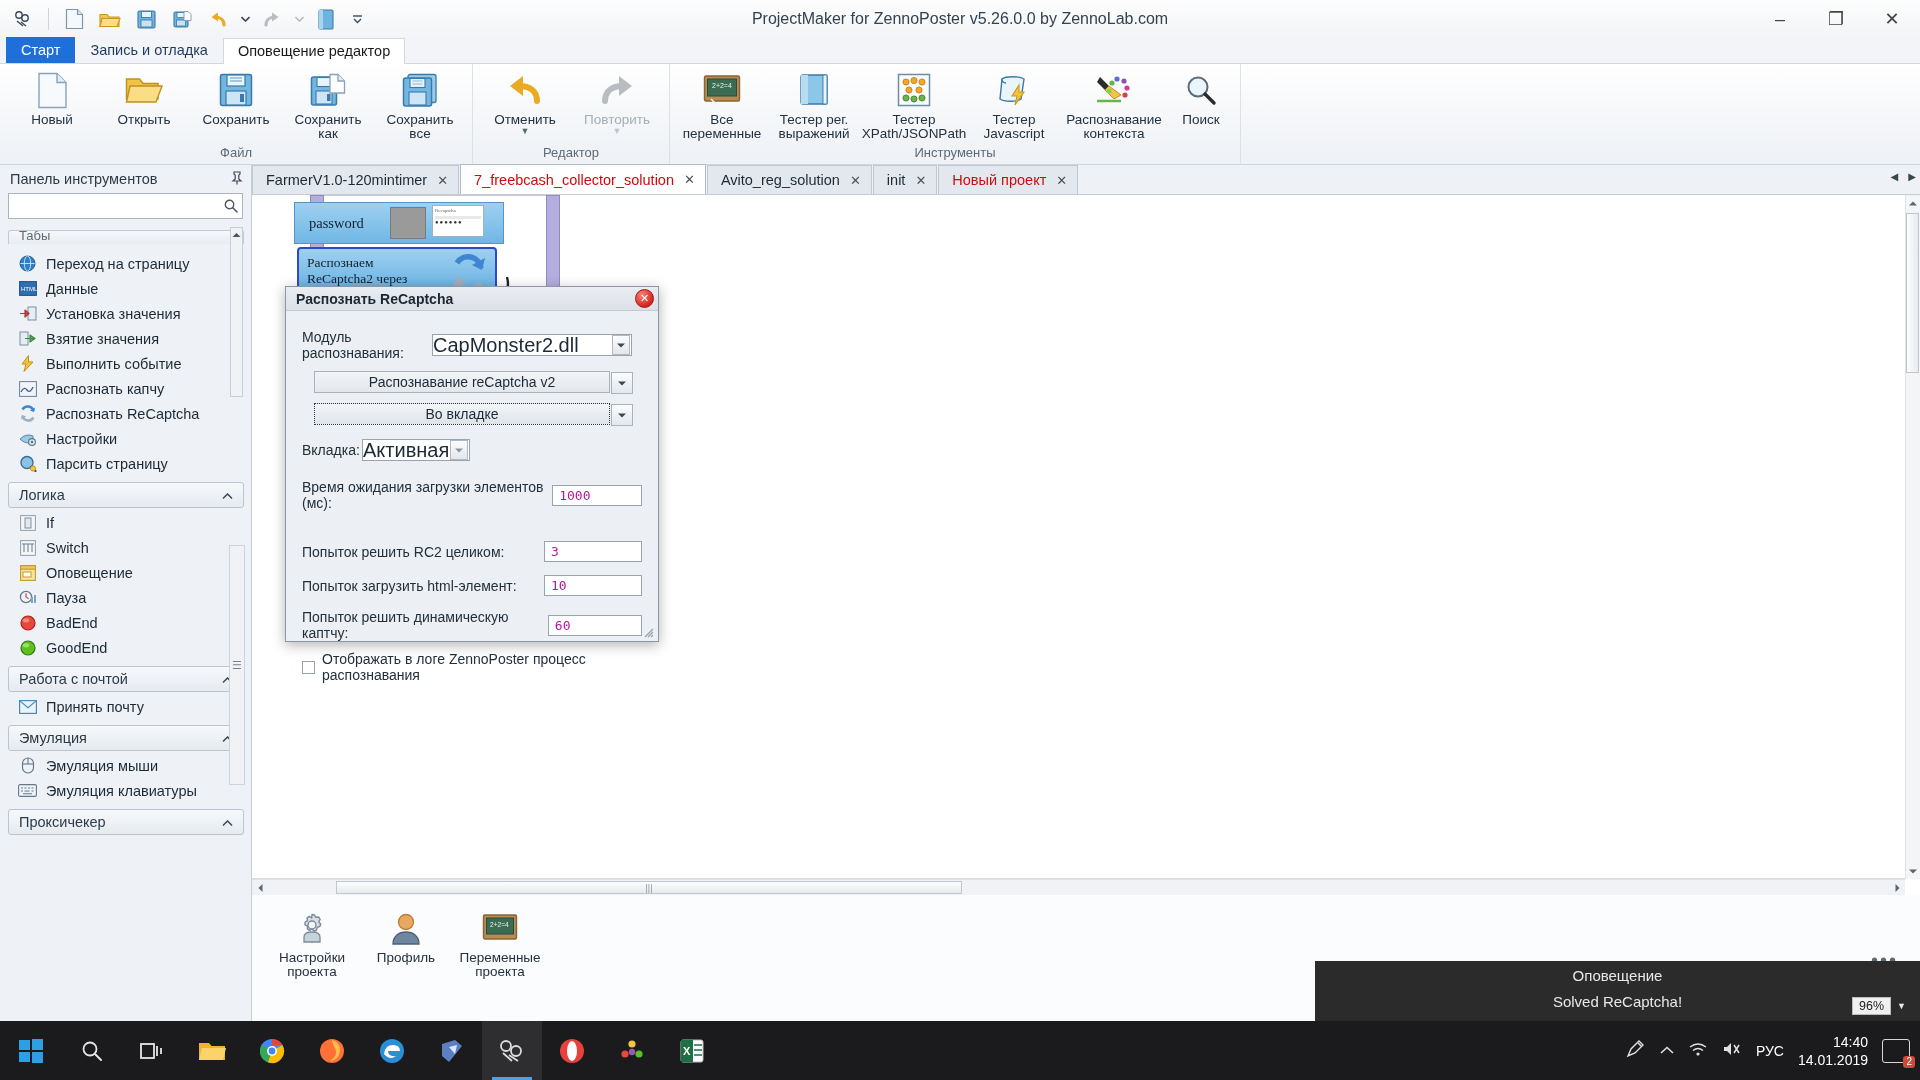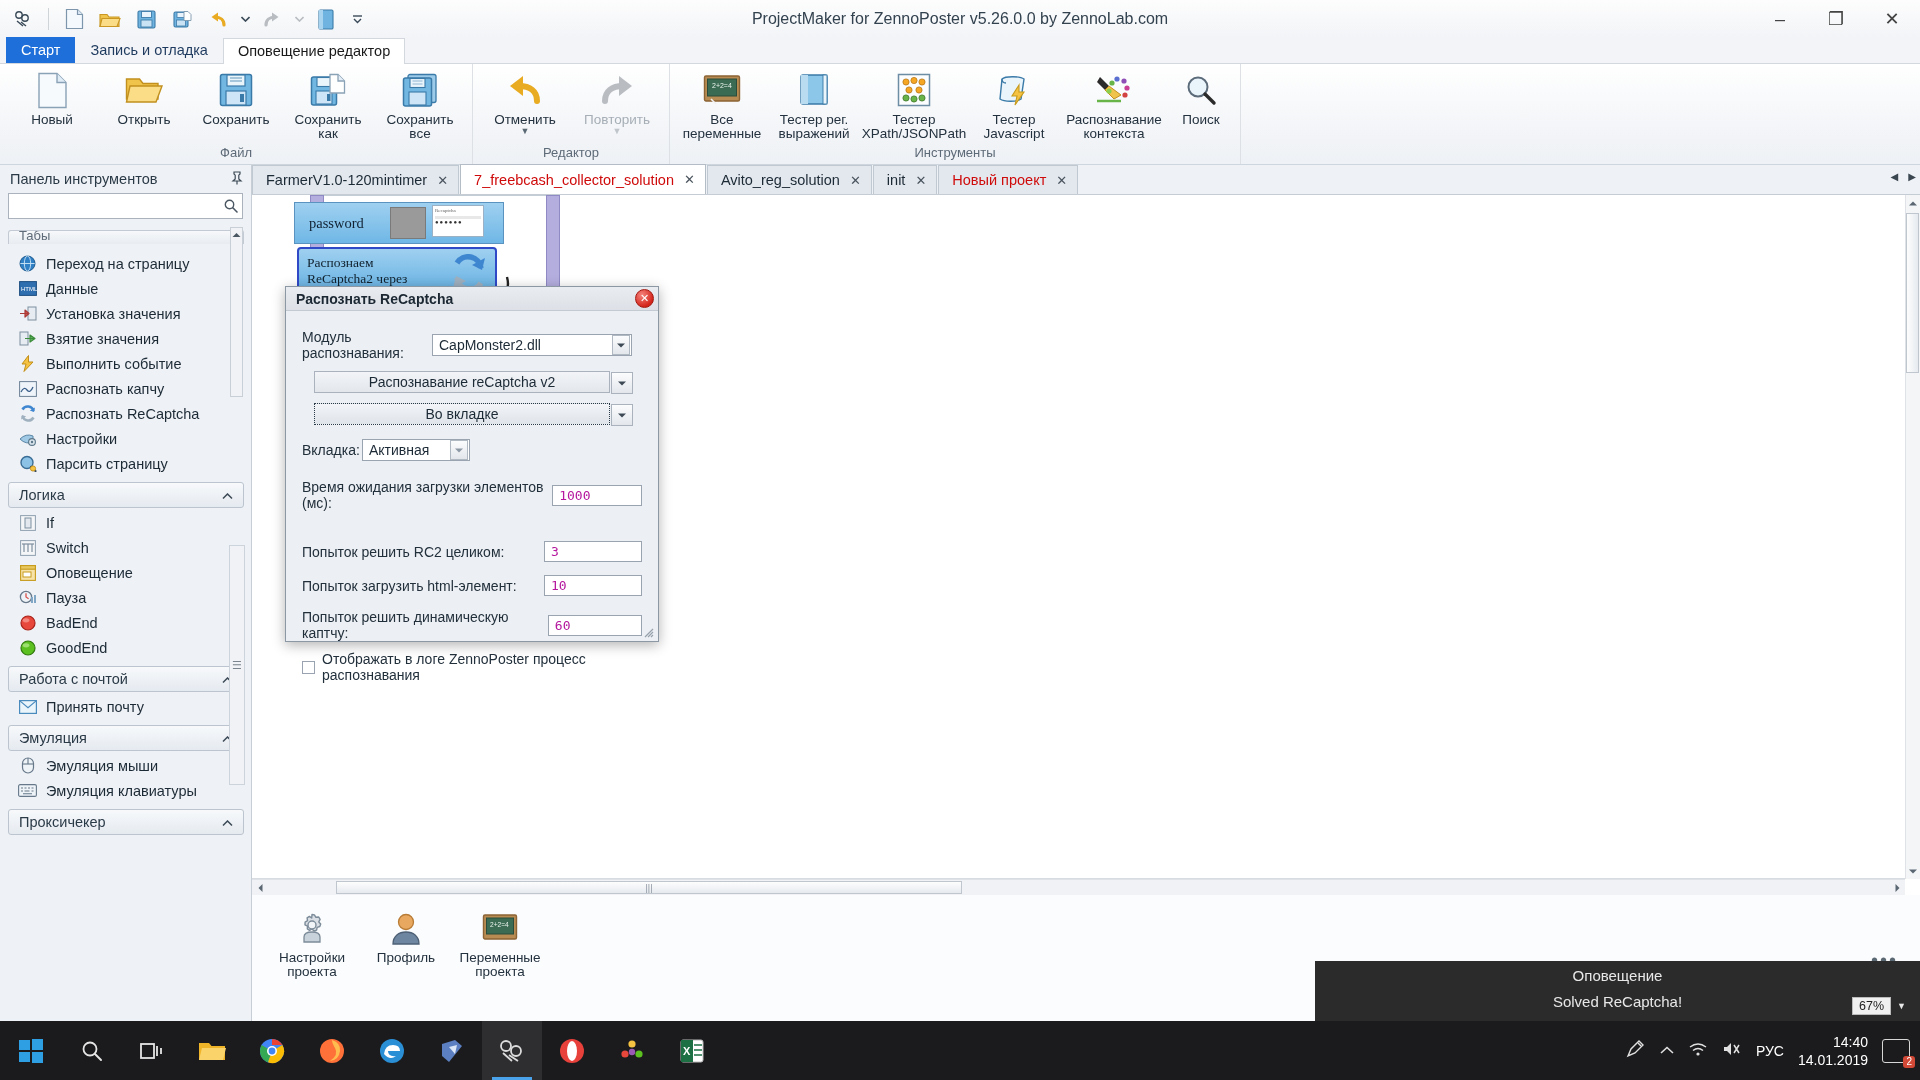--- a/index.html
+++ b/index.html
@@ -212,21 +212,21 @@
     border:1px solid #a3170f;color:#fff;font-size:11px;font-weight:bold;
     display:flex;align-items:center;justify-content:center;line-height:1;
   }
   .dlg-body{padding:18px 16px 0 16px;}
   .row{display:flex;align-items:center;margin-bottom:10px;}
   .lab{font-size:14px;color:#22303c;}
   .combo{
     height:22px;background:#fff;border:1px solid #9aa4b0;box-sizing:border-box;
     display:flex;align-items:center;position:relative;
   }
-  .combo .val{flex:1;font-size:14px;padding-left:6px;color:#1c2a36;overflow:hidden;white-space:nowrap;}
+  .combo .val{flex:1;font-size:20px;padding-left:0;color:#1c2a36;overflow:hidden;white-space:nowrap;}
   .combo .arw{
     width:18px;height:20px;margin:0 1px 0 0;
     background:linear-gradient(#fbfcfd,#e3e7ec);border:1px solid #b0b8c1;
     display:flex;align-items:center;justify-content:center;font-size:8px;color:#3d4a56;
     box-sizing:border-box;
   }
   .wide-btn{
     height:22px;background:linear-gradient(#f2f4f7,#e3e7ec);border:1px solid #a9b2bd;
     display:flex;align-items:center;justify-content:center;font-size:14px;color:#1c2a36;
     box-sizing:border-box;position:relative;
@@ -1033,21 +1033,21 @@
       <svg width="11" height="11" viewBox="0 0 11 11">
           <path d="M10 2 L2 10 M10 5 L5 10 M10 8 L8 10" stroke="#97a1ab" stroke-width="1.2"></path>
         </svg>
     </div>
   </div>
 
   <div class="toast">
     <div class="ttl">Оповещение</div>
     <div class="msg">Solved ReCaptcha!</div>
     <div class="zoomchip">
-      <span class="zbox">67%</span>
+      <span class="zbox">96%</span>
       <span style="font-size:9px">▼</span>
     </div>
   </div>
 
   <div class="taskbar">
     <div class="tb-start">
       <svg width="26" height="26" viewBox="0 0 26 26">
           <rect x="1" y="2" width="11" height="10" fill="#2f9fe3"></rect>
           <rect x="14" y="1" width="11" height="11" fill="#2f9fe3"></rect>
           <rect x="1" y="14" width="11" height="10" fill="#2f9fe3"></rect>

